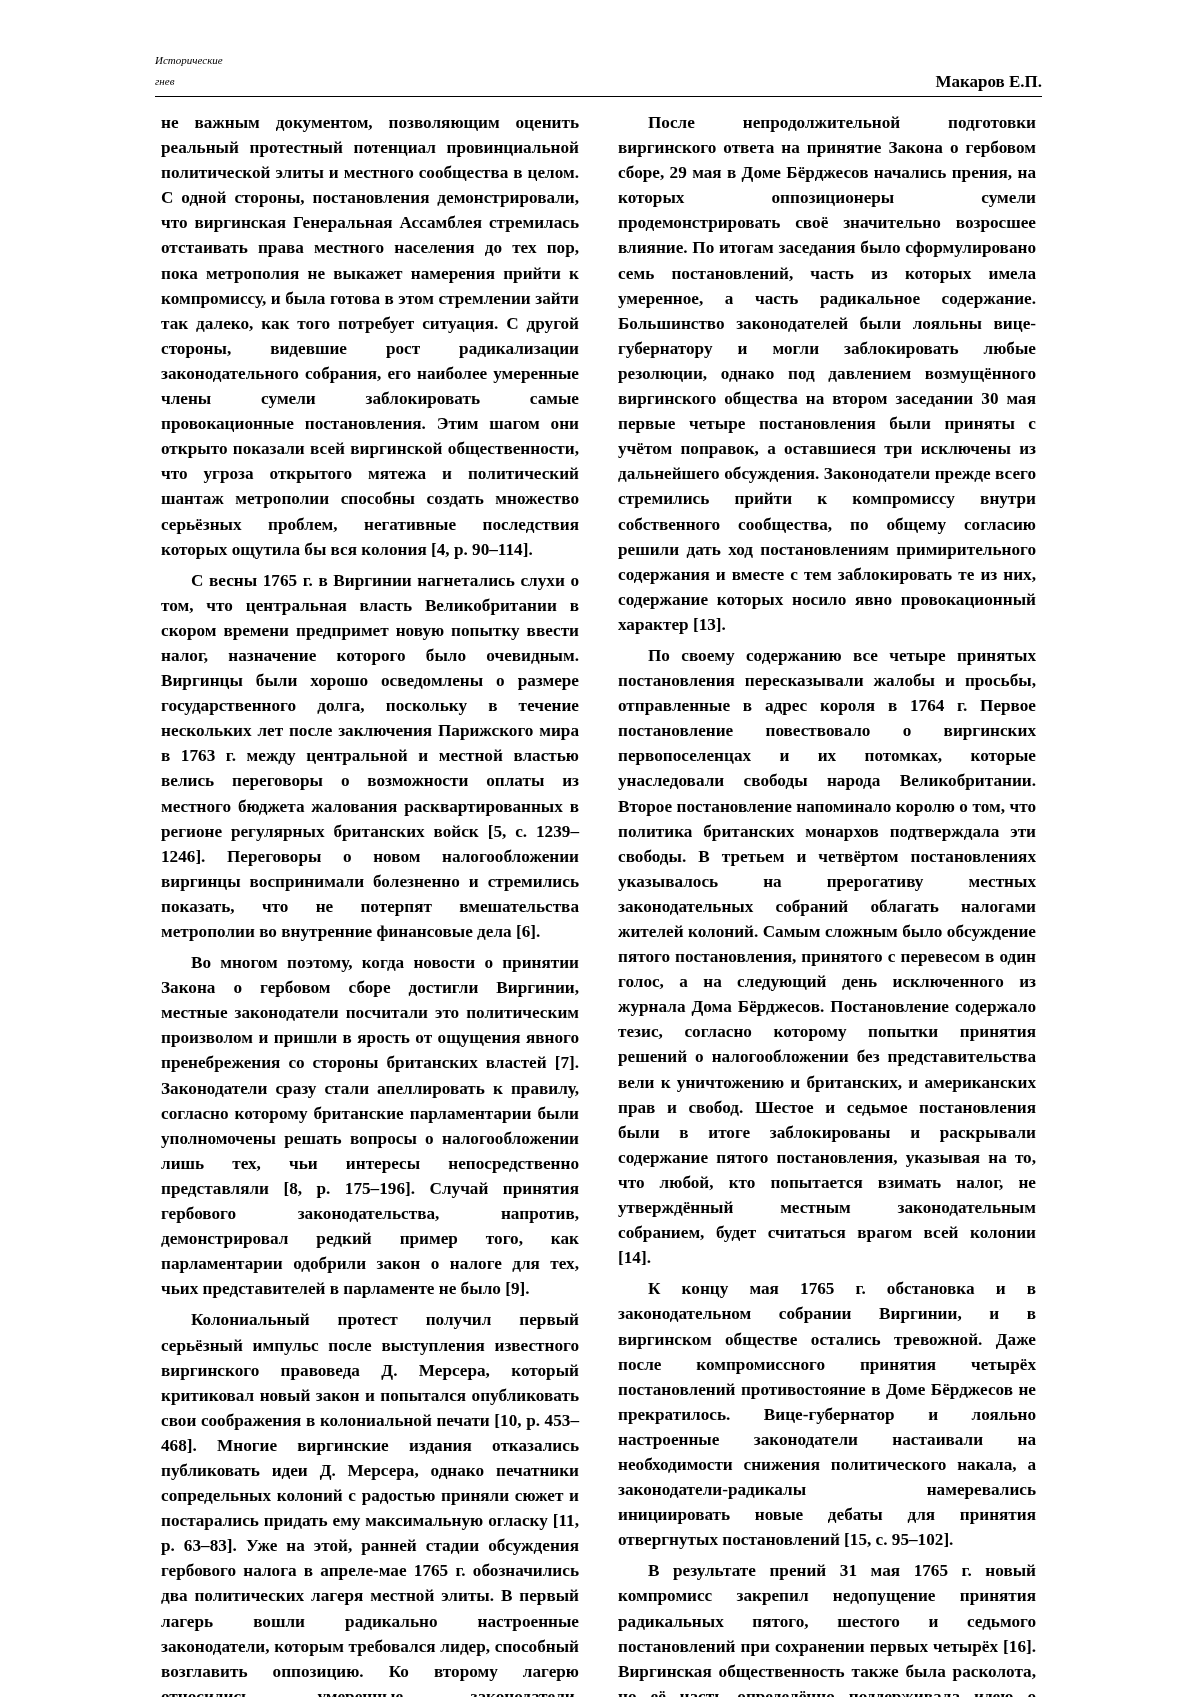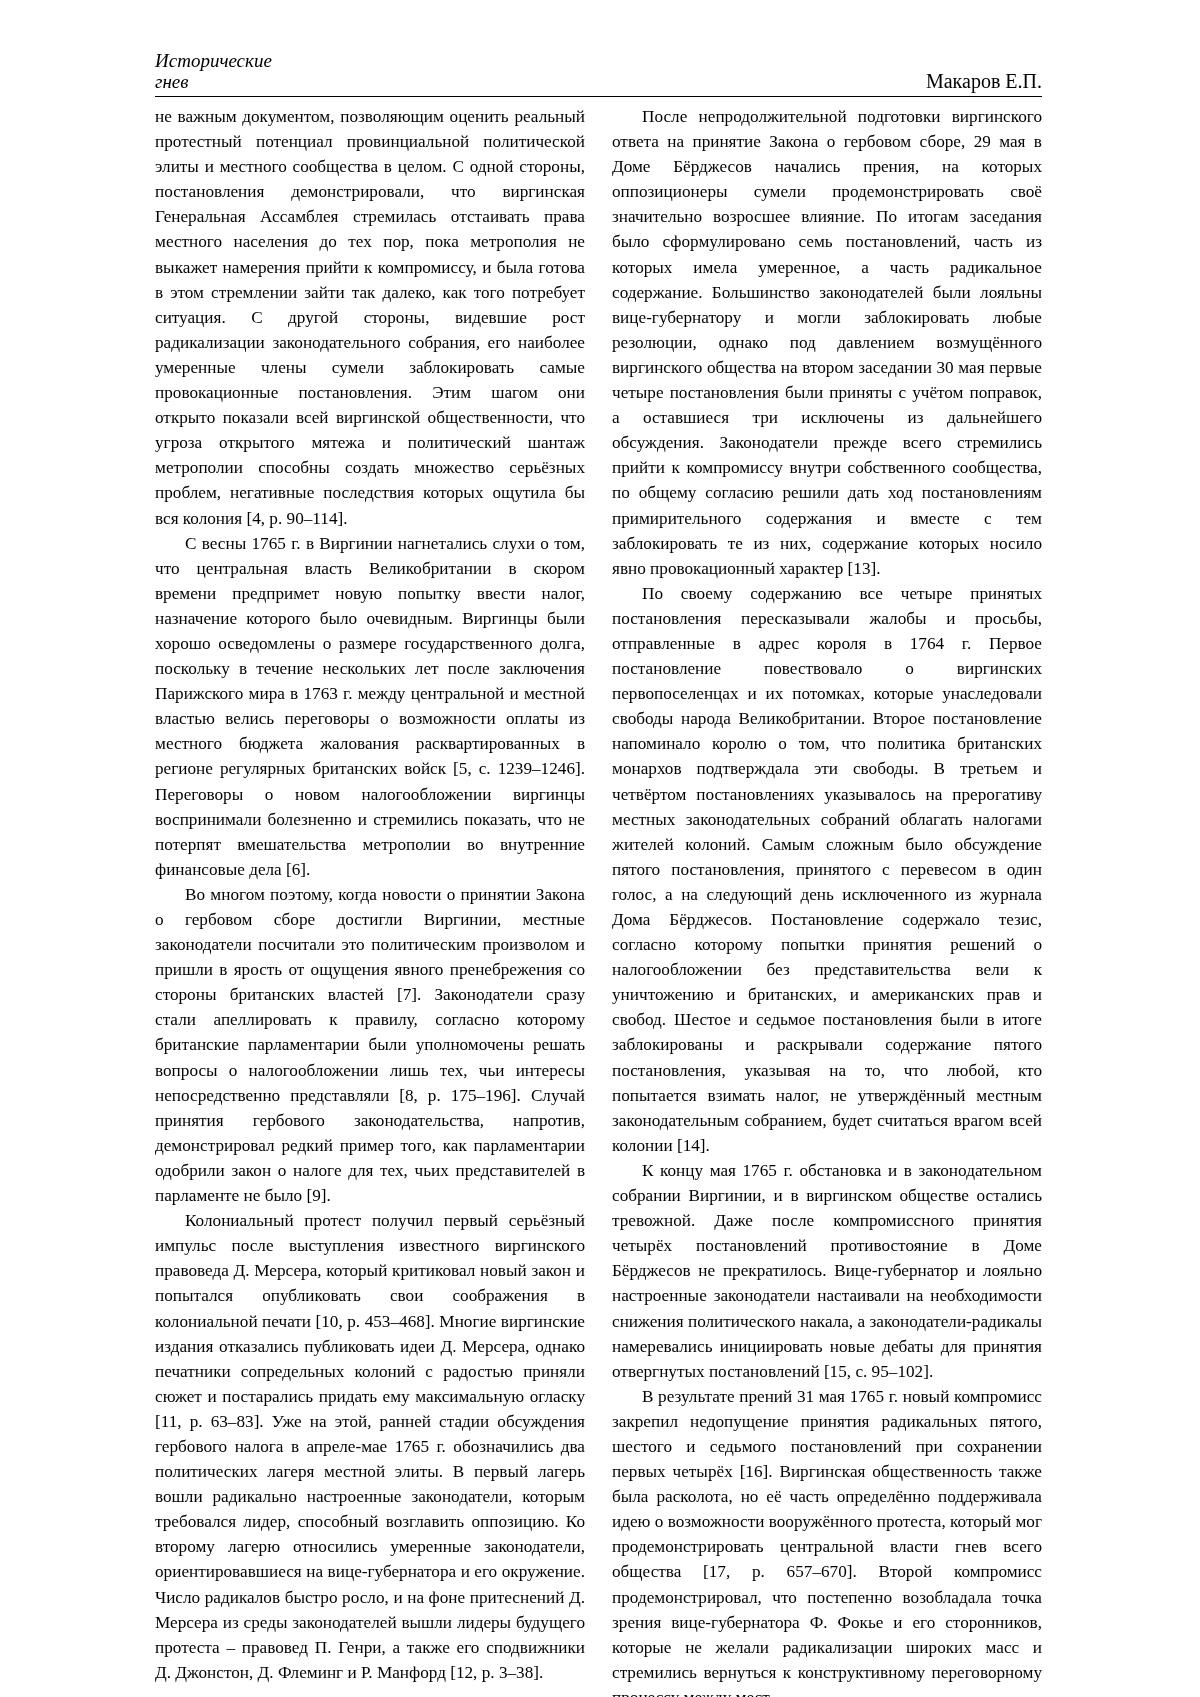--- a/index.html
+++ b/index.html
@@ -19,50 +19,52 @@
     padding: 50px 158px 0 155px;
     overflow: hidden;
   }
   .header {
     display: flex;
     justify-content: space-between;
     align-items: flex-end;
   }
   .header-left {
     font-style: italic;
-    font-size: 19px;
+    font-size: 11px;
     line-height: 21px;
     white-space: nowrap;
   }
   .header-right {
     text-align: right;
-    font-size: 20px;
+    font-size: 17px;
     line-height: 21px;
+    font-weight: bold;
   }
   .rule {
     border-top: 1.5px solid #000;
     margin-top: 4px;
     height: 0;
   }
   .body-columns {
     display: flex;
     gap: 27px;
     margin-top: 7px;
   }
   .col {
     width: 430px;
     text-align: justify;
     font-size: 17.2px;
     line-height: 25.1px;
     hyphens: auto;
     -webkit-hyphens: auto;
   }
   .col p {
-    margin: 0;
+    margin: 6px;
     text-indent: 30px;
+    font-weight: bold;
   }
   .col p.no-indent {
     text-indent: 0;
   }
   .footer {
     position: absolute;
     left: 155px;
     right: 158px;
     top: 1546px;
   }

